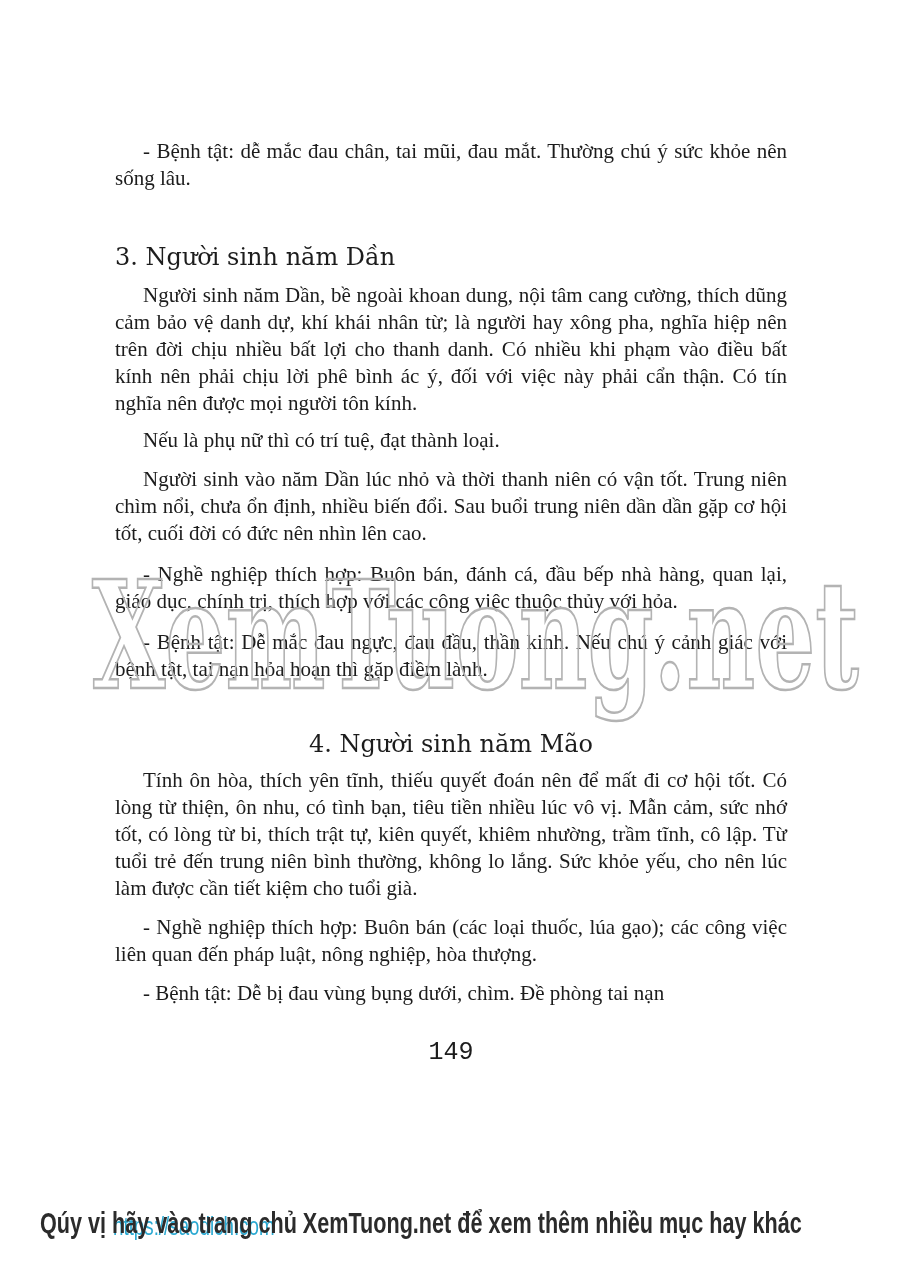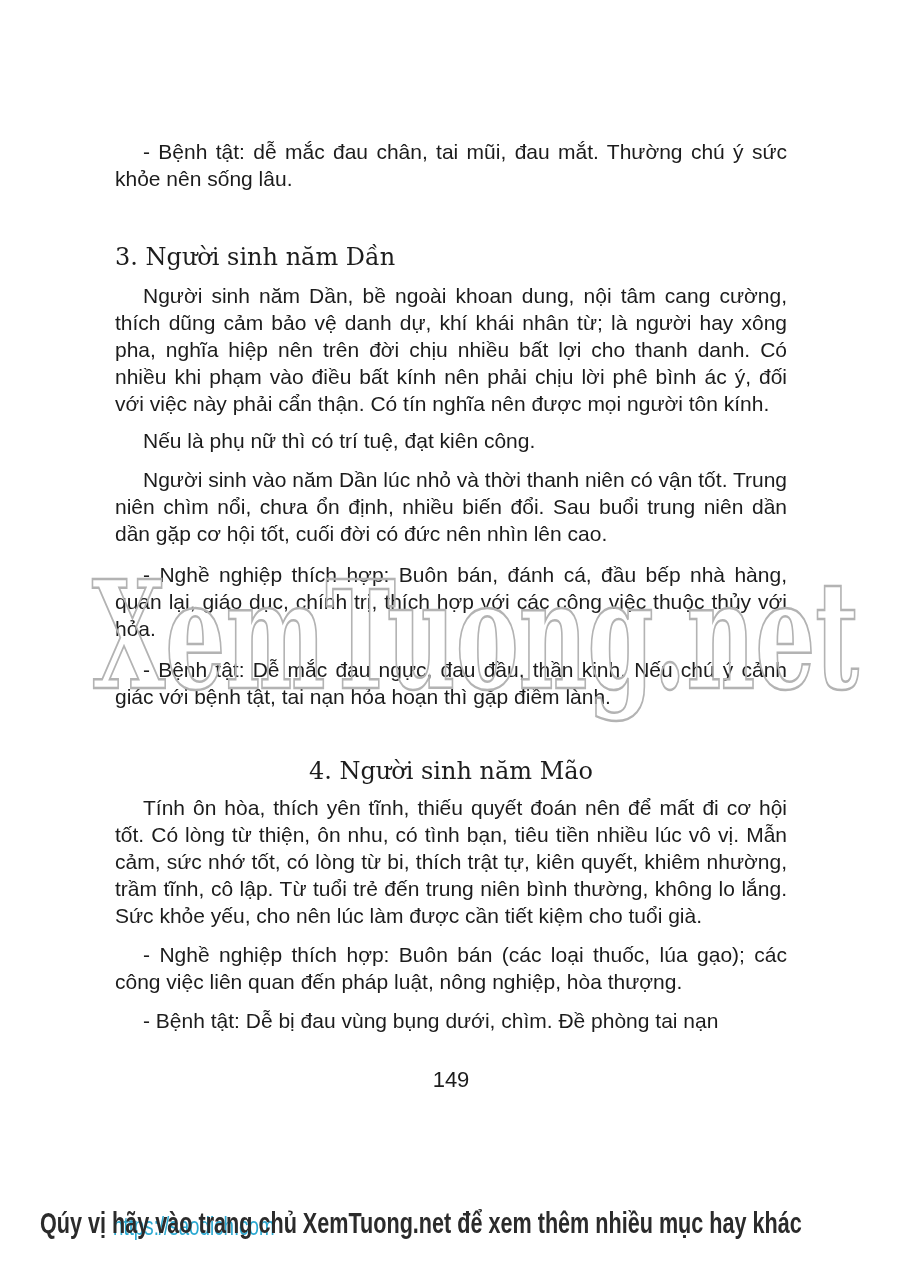--- a/index.html
+++ b/index.html
@@ -16,21 +16,21 @@
     overflow:hidden;
     font-family:"Liberation Serif",serif;
   }
   .text-column{
     position:absolute;
     left:115px;top:0;
     width:672px;
   }
   .para{
     margin:0;
-    font-family:Liberation Sans, sans-serif;
+    font-family:Liberation Serif, serif;
     font-size:21px;
     line-height:27px;
     color:var(--ink);
     text-align:justify;
     text-indent:28px;
   }
   .heading{
     margin:0;
     font-family:"DejaVu Serif","Liberation Serif",serif;
     font-size:24px;
@@ -46,22 +46,22 @@
   .mt-b3{margin-top:10px;}
   .mt-b4{margin-top:12px;}
   .mt-b5{margin-top:14px;}
   .mt-b6{margin-top:14px;}
   .mt-b7{margin-top:40px;text-align:center;}
   .mt-b8{margin-top:2px;}
   .mt-b9{margin-top:12px;}
   .mt-b10{margin-top:12px;}
   .page-number{
     margin-top:32px;
-    font-family:Liberation Sans, sans-serif;
-    font-size:22px;
+    font-family:Liberation Mono, monospace;
+    font-size:25px;
     color:var(--ink);
     text-align:center;
     text-indent:0;
   }
   .watermark{
     position:absolute;
     left:92px;top:560px;
     font-family:"DejaVu Serif",serif;
     font-weight:bold;
     font-size:150px;
@@ -112,21 +112,21 @@
 <body>
 
 <div class="page">
 
   <div class="watermark">XemTuong.net</div>
 
   <div class="text-column">
     <p class="para mt-b0">- Bệnh tật: dễ mắc đau chân, tai mũi, đau mắt. Thường chú ý sức khỏe nên sống lâu.</p>
     <h2 class="heading mt-b1">3. Người sinh năm Dần</h2>
     <p class="para mt-b2">Người sinh năm Dần, bề ngoài khoan dung, nội tâm cang cường, thích dũng cảm bảo vệ danh dự, khí khái nhân từ; là người hay xông pha, nghĩa hiệp nên trên đời chịu nhiều bất lợi cho thanh danh. Có nhiều khi phạm vào điều bất kính nên phải chịu lời phê bình ác ý, đối với việc này phải cẩn thận. Có tín nghĩa nên được mọi người tôn kính.</p>
-    <p class="para mt-b3">Nếu là phụ nữ thì có trí tuệ, đạt kiên công.</p>
+    <p class="para mt-b3">Nếu là phụ nữ thì có trí tuệ, đạt thành loại.</p>
     <p class="para mt-b4">Người sinh vào năm Dần lúc nhỏ và thời thanh niên có vận tốt. Trung niên chìm nổi, chưa ổn định, nhiều biến đổi. Sau buổi trung niên dần dần gặp cơ hội tốt, cuối đời có đức nên nhìn lên cao.</p>
     <p class="para mt-b5">- Nghề nghiệp thích hợp: Buôn bán, đánh cá, đầu bếp nhà hàng, quan lại, giáo dục, chính trị, thích hợp với các công việc thuộc thủy với hỏa.</p>
     <p class="para mt-b6">- Bệnh tật: Dễ mắc đau ngực, đau đầu, thần kinh. Nếu chú ý cảnh giác với bệnh tật, tai nạn hỏa hoạn thì gặp điềm lành.</p>
     <h2 class="heading mt-b7">4. Người sinh năm Mão</h2>
     <p class="para mt-b8">Tính ôn hòa, thích yên tĩnh, thiếu quyết đoán nên để mất đi cơ hội tốt. Có lòng từ thiện, ôn nhu, có tình bạn, tiêu tiền nhiều lúc vô vị. Mẫn cảm, sức nhớ tốt, có lòng từ bi, thích trật tự, kiên quyết, khiêm nhường, trầm tĩnh, cô lập. Từ tuổi trẻ đến trung niên bình thường, không lo lắng. Sức khỏe yếu, cho nên lúc làm được cần tiết kiệm cho tuổi già.</p>
     <p class="para mt-b9">- Nghề nghiệp thích hợp: Buôn bán (các loại thuốc, lúa gạo); các công việc liên quan đến pháp luật, nông nghiệp, hòa thượng.</p>
     <p class="para mt-b10">- Bệnh tật: Dễ bị đau vùng bụng dưới, chìm. Đề phòng tai nạn</p>
     <p class="para page-number">149</p>
   </div>
 

